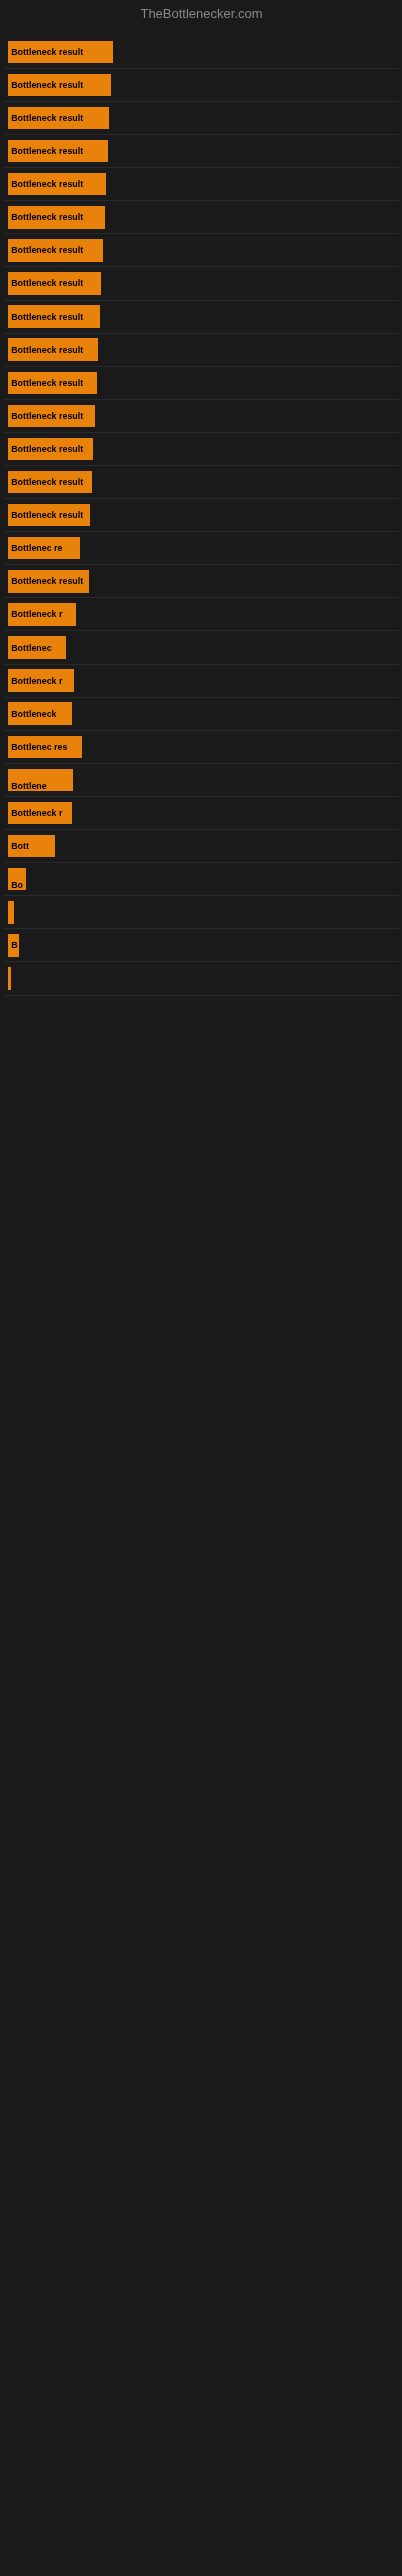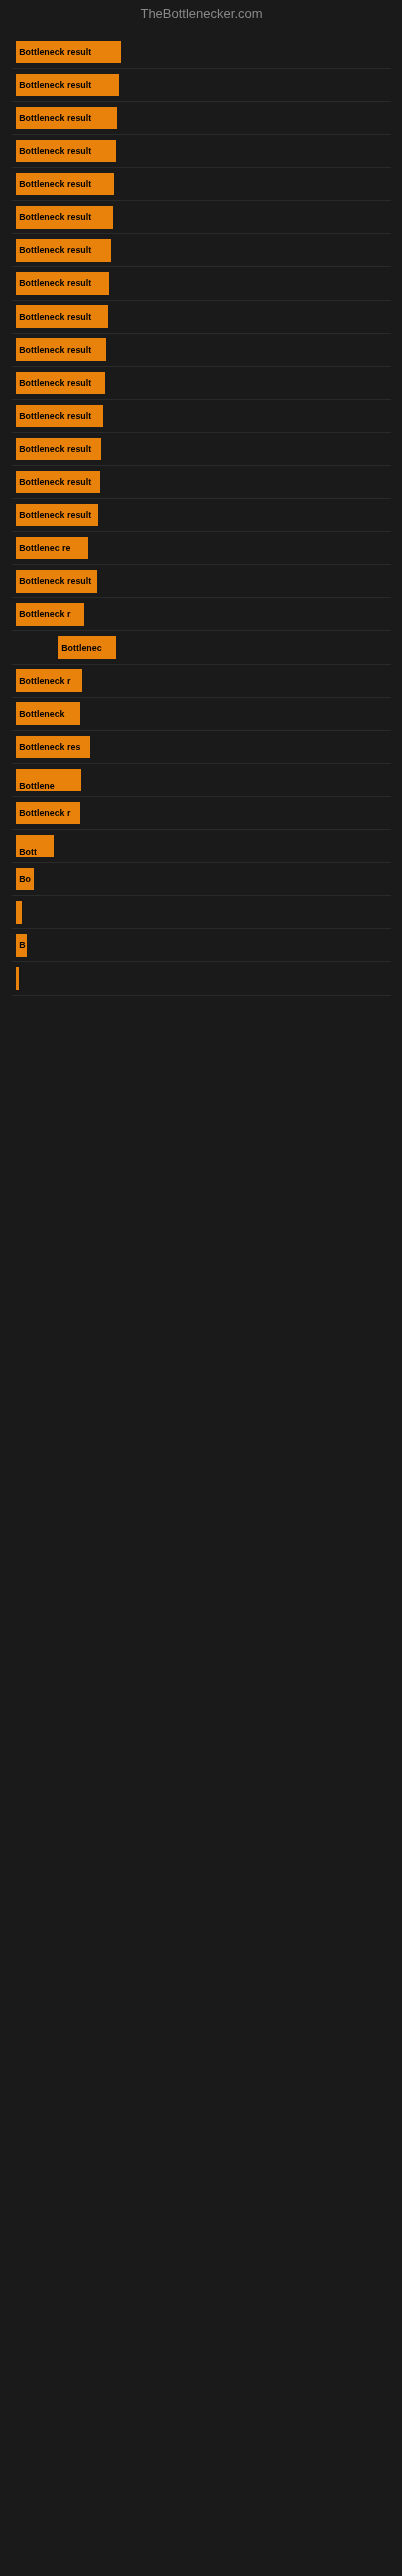--- a/index.html
+++ b/index.html
@@ -18,21 +18,21 @@
 
     .site-title {
       text-align: center;
       color: #888;
       font-size: 13px;
       padding: 6.4px 0;
       background-color: #1a1a1a;
     }
 
     .bars-container {
-      padding: 8px 12px;
+      padding: 8px 4px;
     }
 
     .bar-row {
       display: flex;
       align-items: center;
       margin-bottom: 0px;
       padding: 4.8px 0 4.8px 4px;
       border-bottom: 0.8px solid #2a2a2a;
     }
 
@@ -186,21 +186,21 @@
     </div>
     <div class="bar-row">
       <div class="bar-wrapper">
         <div class="bar" style="width: 68px;">
           <span class="bar-label">Bottleneck r</span>
         </div>
       </div>
     </div>
     <div class="bar-row">
       <div class="bar-wrapper">
-        <div class="bar" style="width: 58px; margin-left: 42px;">
+        <div class="bar" style="width: 58px;">
           <span class="bar-label">Bottlenec</span>
         </div>
       </div>
     </div>
     <div class="bar-row">
       <div class="bar-wrapper">
         <div class="bar" style="width: 66px;">
           <span class="bar-label">Bottleneck r</span>
         </div>
       </div>
@@ -208,48 +208,48 @@
     <div class="bar-row">
       <div class="bar-wrapper">
         <div class="bar" style="width: 64px;">
           <span class="bar-label">Bottleneck</span>
         </div>
       </div>
     </div>
     <div class="bar-row">
       <div class="bar-wrapper">
         <div class="bar" style="width: 74px;">
-          <span class="bar-label">Bottleneck res</span>
+          <span class="bar-label">Bottlenec res</span>
         </div>
       </div>
     </div>
     <div class="bar-row">
       <div class="bar-wrapper">
         <div class="bar" style="width: 65px; align-items: flex-end;">
           <span class="bar-label">Bottlene</span>
         </div>
       </div>
     </div>
     <div class="bar-row">
       <div class="bar-wrapper">
         <div class="bar" style="width: 64px;">
           <span class="bar-label">Bottleneck r</span>
         </div>
       </div>
     </div>
     <div class="bar-row">
       <div class="bar-wrapper">
-        <div class="bar" style="width: 38px; align-items: flex-end;">
+        <div class="bar" style="width: 47px;">
           <span class="bar-label">Bott</span>
         </div>
       </div>
     </div>
     <div class="bar-row">
       <div class="bar-wrapper">
-        <div class="bar" style="width: 17.7px;">
+        <div class="bar" style="width: 17.7px; align-items: flex-end;">
           <span class="bar-label">Bo</span>
         </div>
       </div>
     </div>
     <div class="bar-row">
       <div class="bar-wrapper">
         <div class="bar" style="width: 6.4px;">
           <span class="bar-label"></span>
         </div>
       </div>

